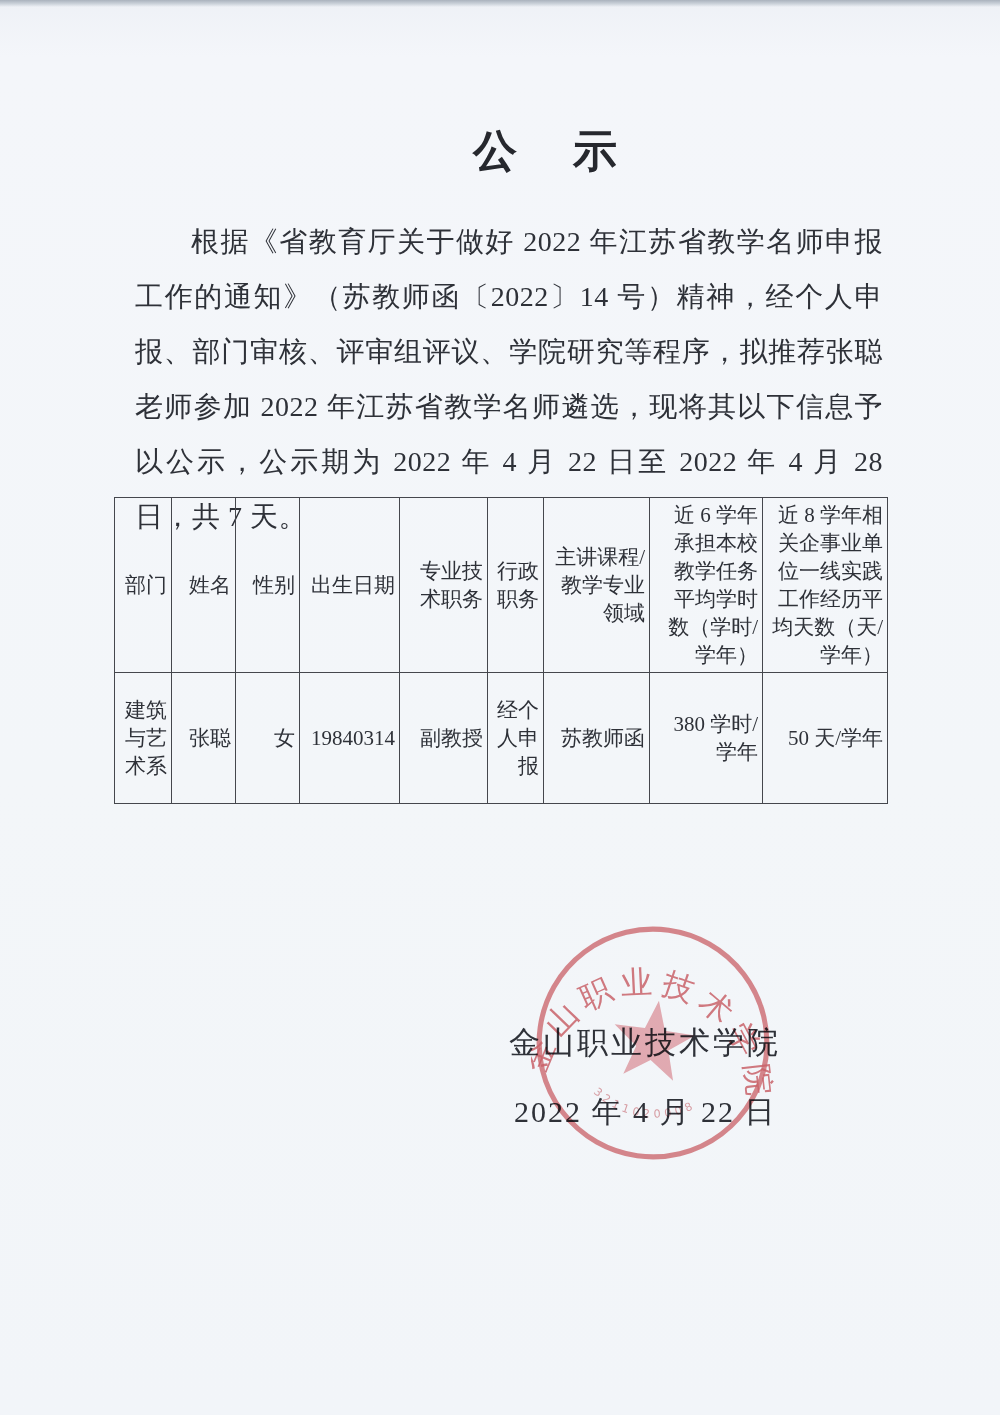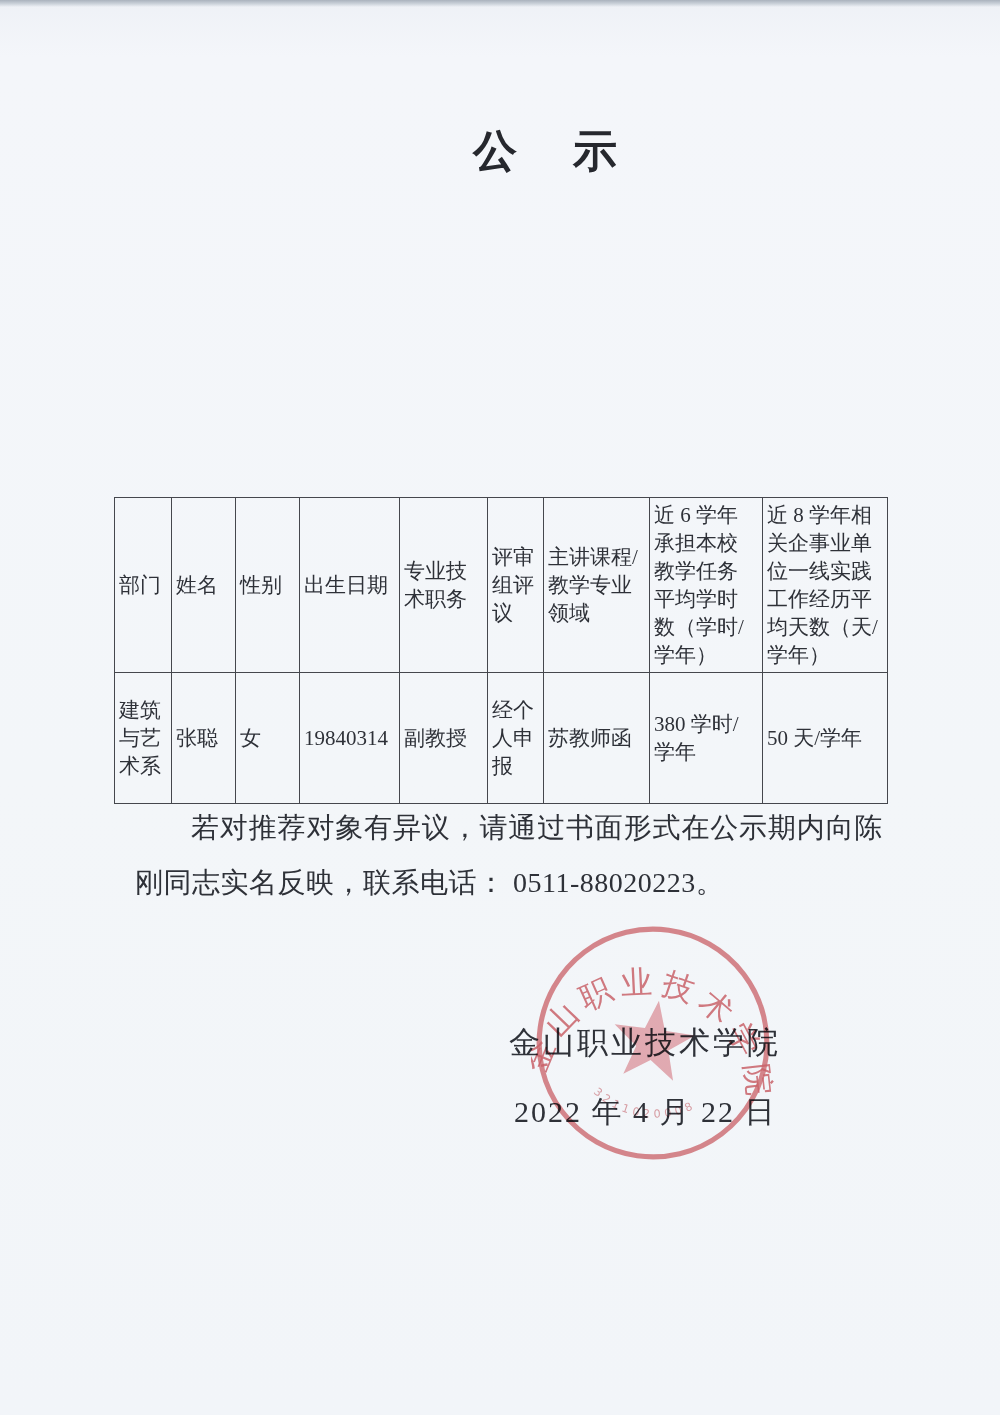--- a/index.html
+++ b/index.html
@@ -38,21 +38,21 @@
   .para-1{top:214px;}
   .para-2{top:800px;}
   table.info{
     position:absolute;top:497px;left:114px;
     width:773px;
     border-collapse:collapse;
     table-layout:fixed;
   }
   table.info td{
     border:1.5px solid #45474d;
-    text-align:left;vertical-align:middle;
+    text-align:right;vertical-align:middle;
     font-size:21px;line-height:28px;
     padding:3px 4px;
     word-break:break-all;
     color:#2e3138;
   }
   tr.hdr td{height:140px;}
   tr.data td{height:124px;}
   .sig-org{
     position:absolute;top:1022px;left:509px;
     font-size:31px;letter-spacing:3px;color:#2e3138;
@@ -70,60 +70,60 @@
 </style>
 </head>
 <body>
 
 <div class="page">
 
   <div class="scan-edge"></div>
 
   <div class="title">公　示</div>
 
+  <div class="para para-1">根据《省教育厅关于做好 2022 年江苏省教学名师申报工作的通知》（苏教师函〔2022〕14 号）精神，经个人申报、部门审核、评审组评议、学院研究等程序，拟推荐张聪老师参加 2022 年江苏省教学名师遴选，现将其以下信息予以公示，公示期为 2022 年 4 月 22 日至 2022 年 4 月 28 日，共 7 天。</div>
 
   <table class="info">
     <colgroup>
       <col style="width:57px">
         <col style="width:64px">
         <col style="width:64px">
       <col style="width:100px">
         <col style="width:88px">
         <col style="width:56px">
       <col style="width:106px">
         <col style="width:113px">
         <col style="width:125px">
     </colgroup>
     <tbody>
         <tr class="hdr">
       <td>部门</td>
       <td>姓名</td>
       <td>性别</td>
       <td>出生日期</td>
       <td>专业技术职务</td>
-      <td>评审组评议</td>
+      <td>行政职务</td>
       <td>主讲课程/教学专业领域</td>
       <td>近 6 学年承担本校教学任务平均学时数（学时/学年）</td>
       <td>近 8 学年相关企事业单位一线实践工作经历平均天数（天/学年）</td>
     </tr>
     <tr class="data">
       <td>建筑与艺术系</td>
       <td>张聪</td>
       <td>女</td>
       <td>19840314</td>
       <td>副教授</td>
       <td>经个人申报</td>
       <td>苏教师函</td>
       <td>380 学时/学年</td>
       <td>50 天/学年</td>
     </tr>
   </tbody>
     </table>
 
-  <div class="para para-2">若对推荐对象有异议，请通过书面形式在公示期内向陈刚同志实名反映，联系电话： 0511-88020223。</div>
 
   <div class="sig-org">金山职业技术学院</div>
   <div class="sig-date">2022 年 4 月 22 日</div>
 
   <svg class="stamp" viewBox="0 0 240 240" xmlns="http://www.w3.org/2000/svg">
     <g transform="rotate(8 120 120)">
       <circle cx="120" cy="120" r="112" fill="none" stroke="#d05258" stroke-width="5" opacity="0.8"></circle>
       <polygon points="120,78 129.9,106.4 159.9,107 136,125.2 144.7,154 120,136.8 95.3,154 104,125.2 80.1,107 110.1,106.4" fill="#d6565e" opacity="0.55"></polygon>
       <defs>
         <path id="arcTop" d="M 20 158 A 101 101 0 0 1 220 158" fill="none"></path>

